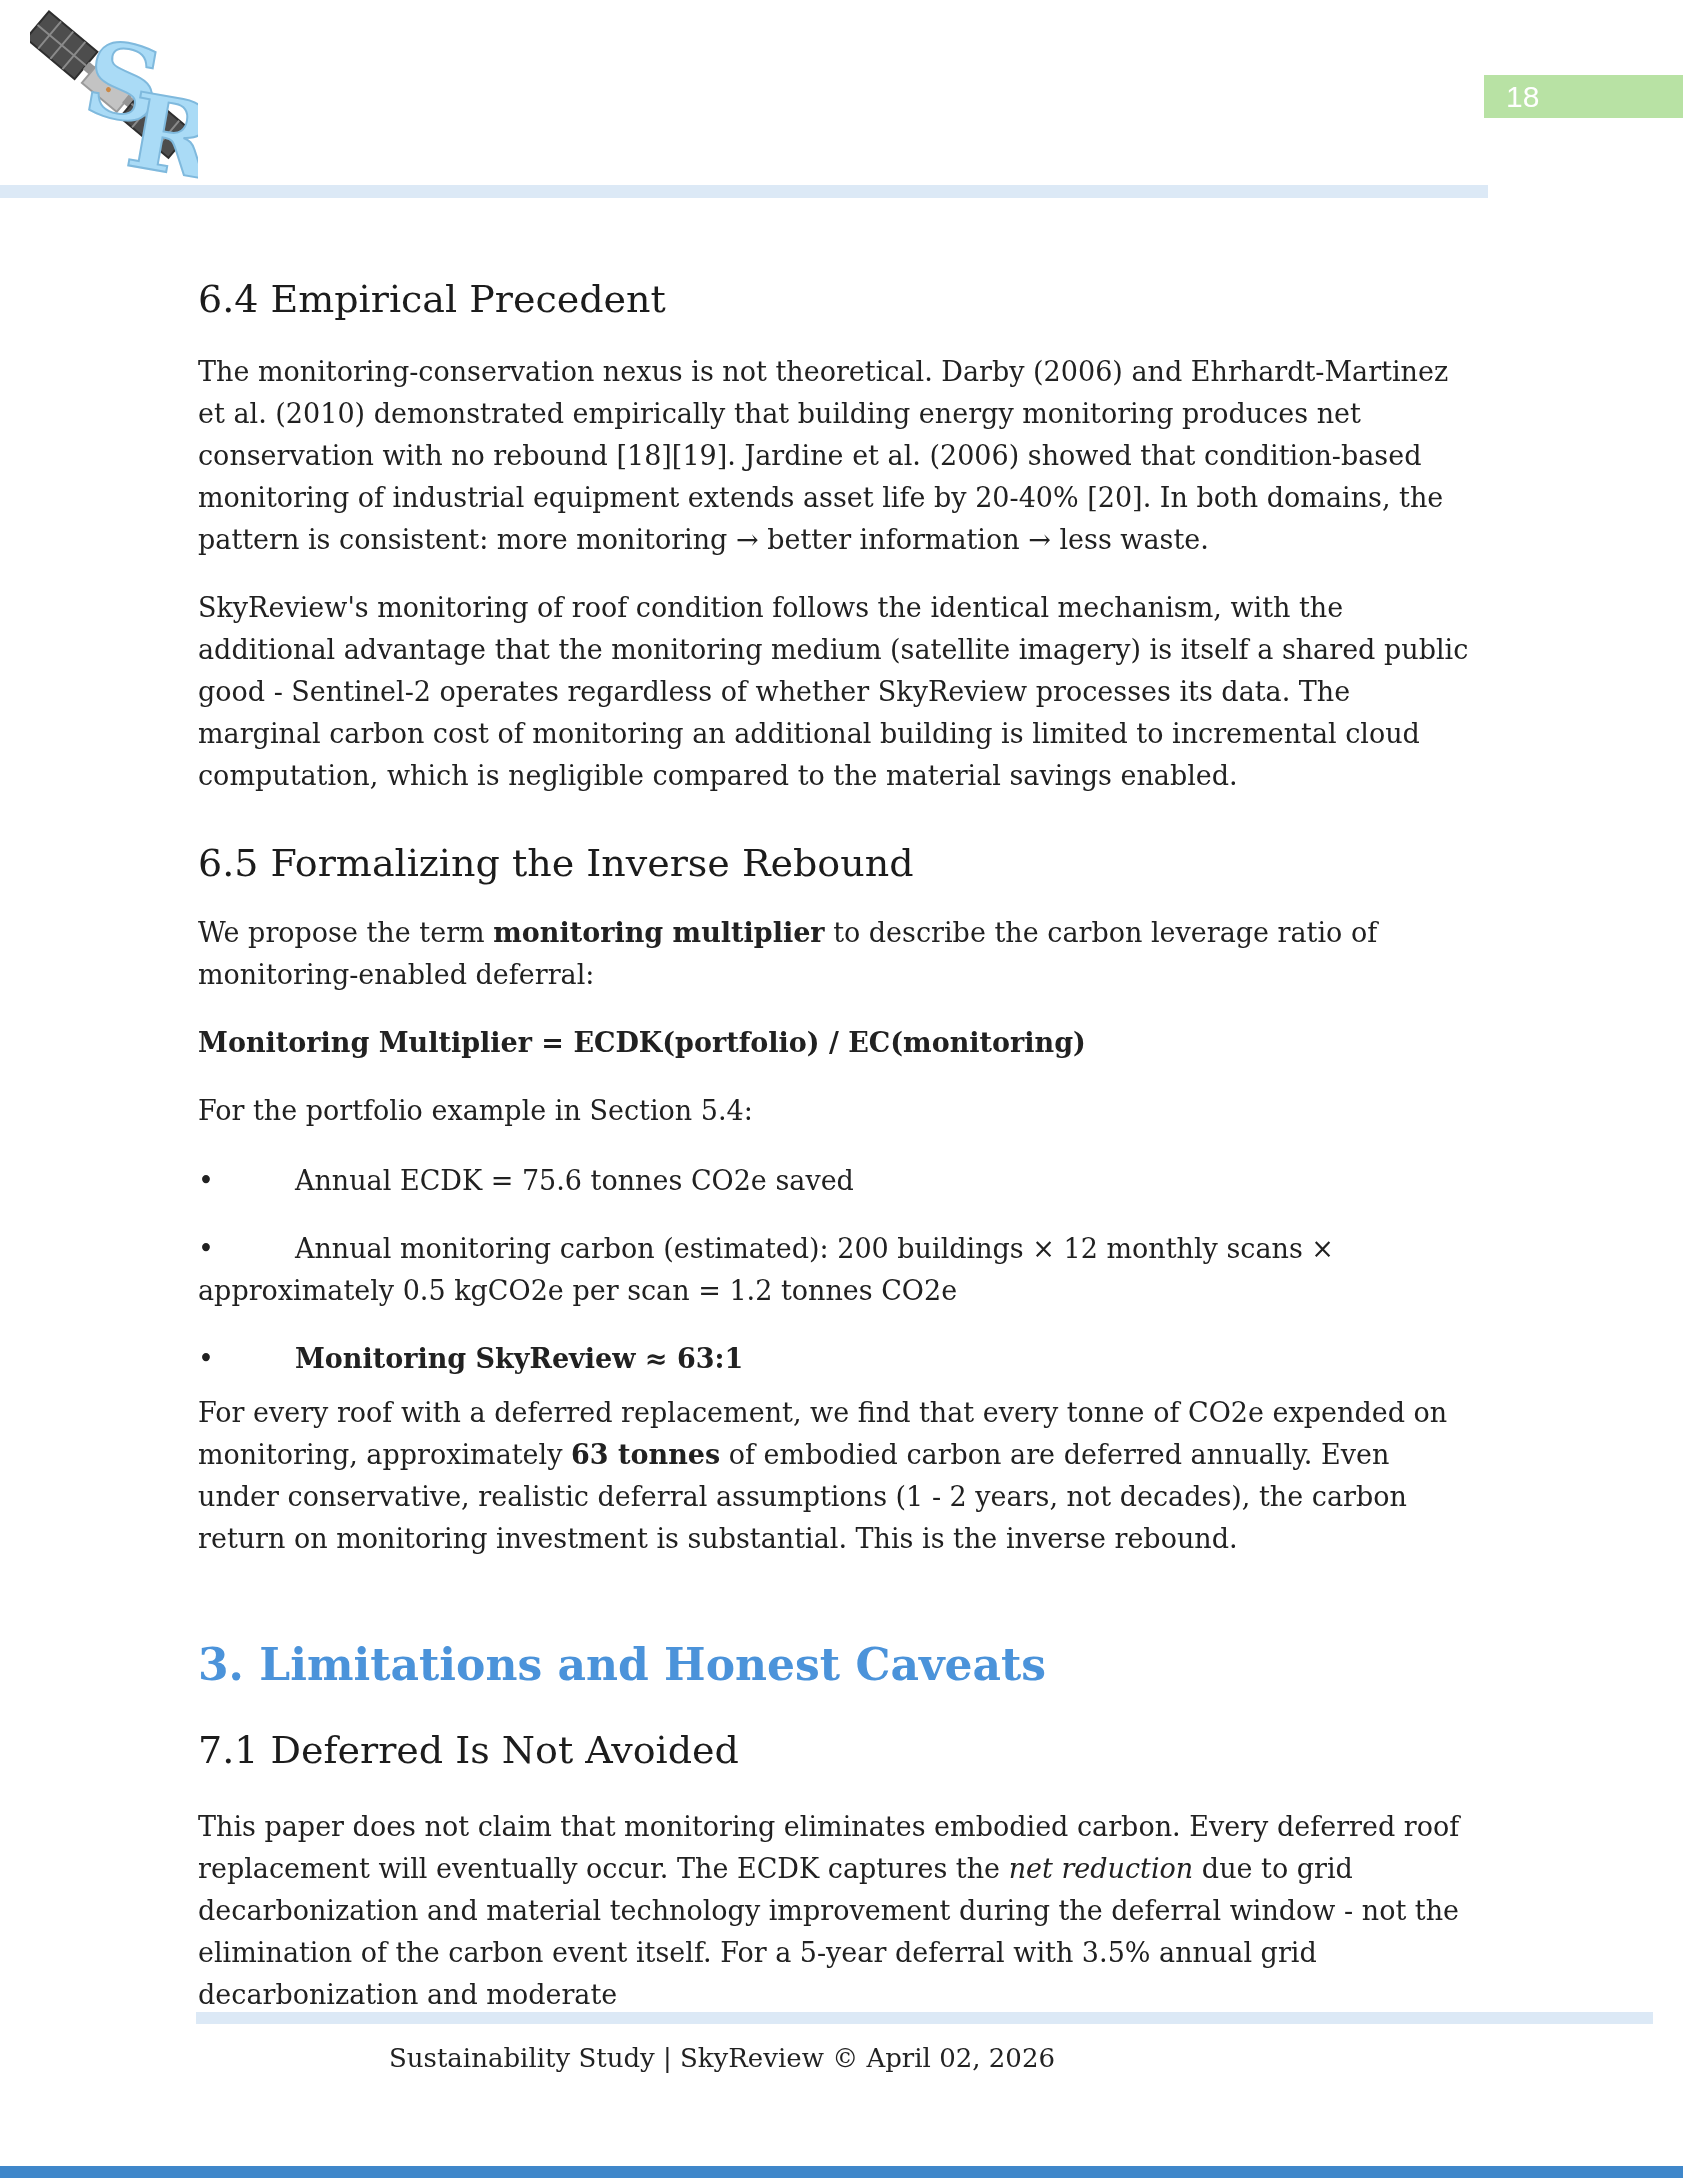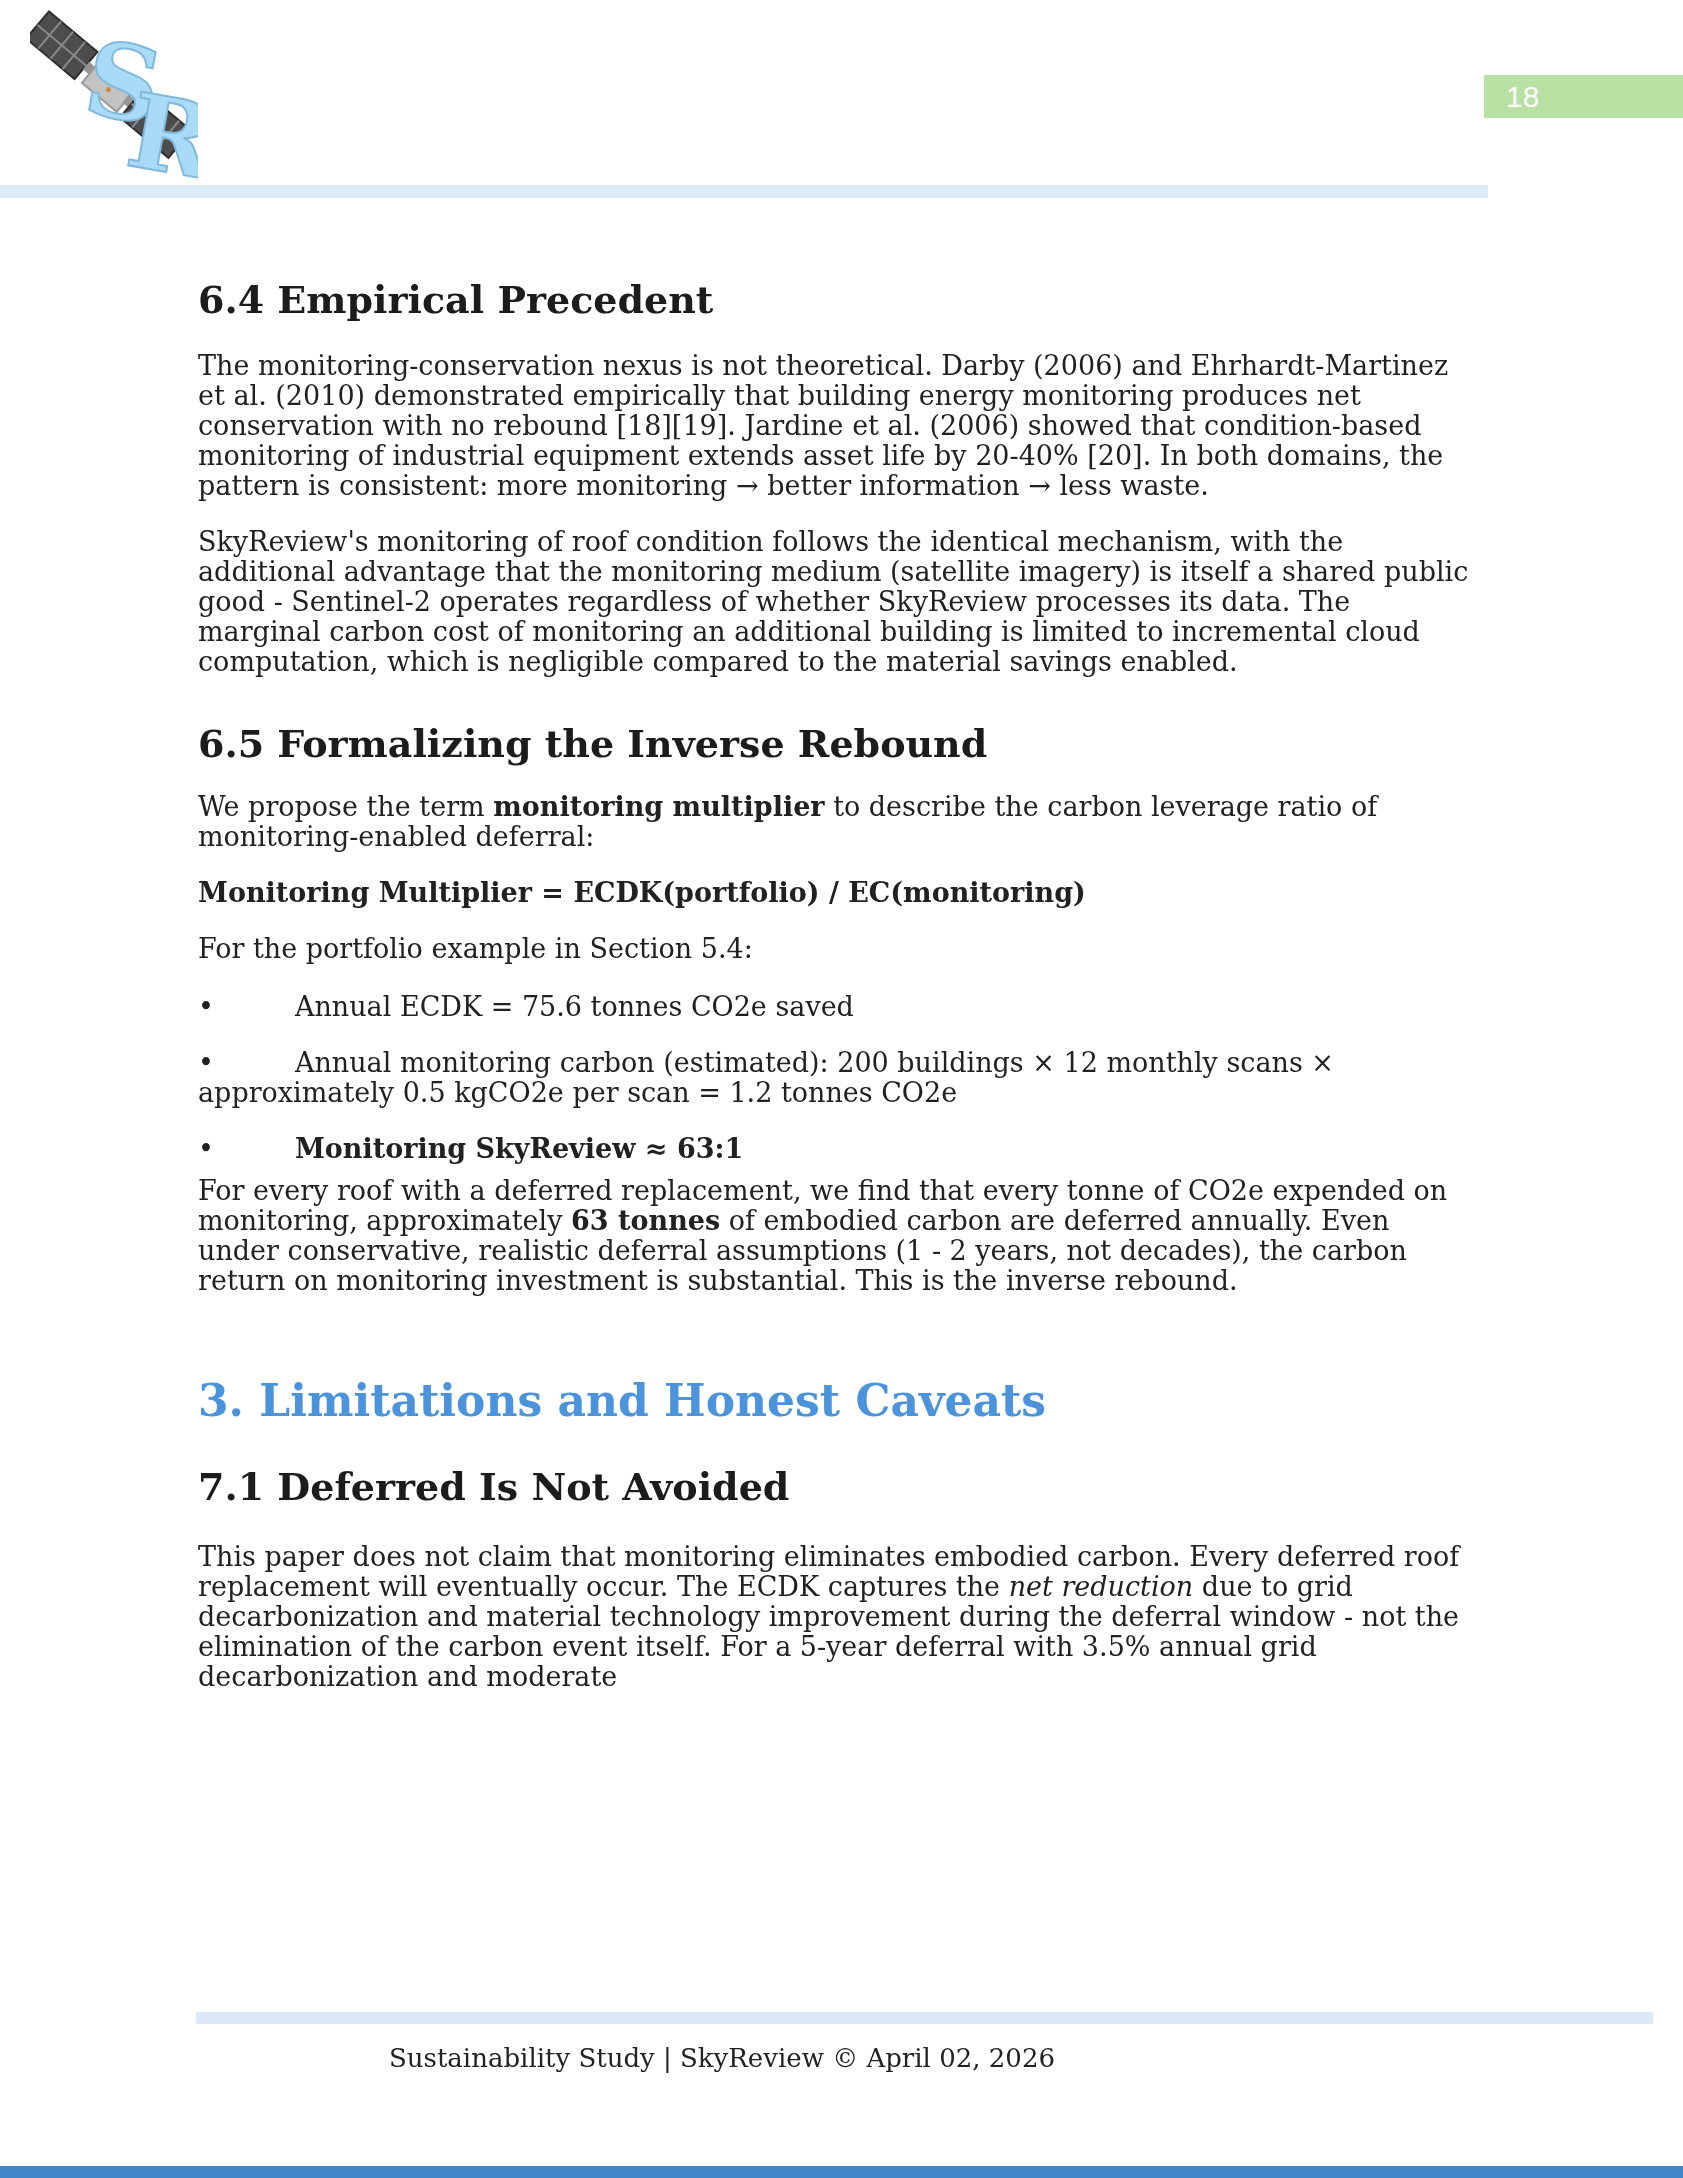--- a/index.html
+++ b/index.html
@@ -10,26 +10,26 @@
   
   .logo-wrap { position:absolute; left:30px; top:8px; width:168px; height:173px; }
   .header-bar { position:absolute; left:0; top:185px; width:1488px; height:13px; background:#dce9f6; }
   .page-badge {
     position:absolute; left:1484px; top:75px; width:208px; height:43px;
     background:#b8e2a4; color:#ffffff; font-family:"Liberation Sans", sans-serif;
     font-size:30px; line-height:43px; padding-left:22px; box-sizing:border-box;
   }
   
   .content { position:absolute; left:198px; top:277px; width:1279px; }
-  .h-sub { font-size:38px; line-height:1.2; font-weight:bold; margin:0; color:#1c1c1c; }
+  .h-sub { font-size:38px; line-height:1.2; font-weight:normal; margin:0; color:#1c1c1c; }
   .h64 { margin-top:0; }
   .h65 { margin-top:44px; }
   .h7  { font-size:44px; line-height:1.2; font-weight:bold; color:#4b93da; margin:79px 0 0 0; }
   .h71 { margin-top:36px; }
-  .body-p { font-size:27px; line-height:30px; margin:26px 0 0 0; }
+  .body-p { font-size:27px; line-height:42px; margin:26px 0 0 0; }
   .p-first { margin-top:28px; }
   .bd { font-weight:bold; }
   .it { font-style:italic; }
   .formula { font-weight:bold; }
   .portfolio { }
   .bullet-p { margin-top:26px; }
   .bullet-first { margin-top:28px; }
   .closing { margin-top:12px; }
   .last-p { margin-top:32px; }
   .bullet-glyph { display:inline-block; }

